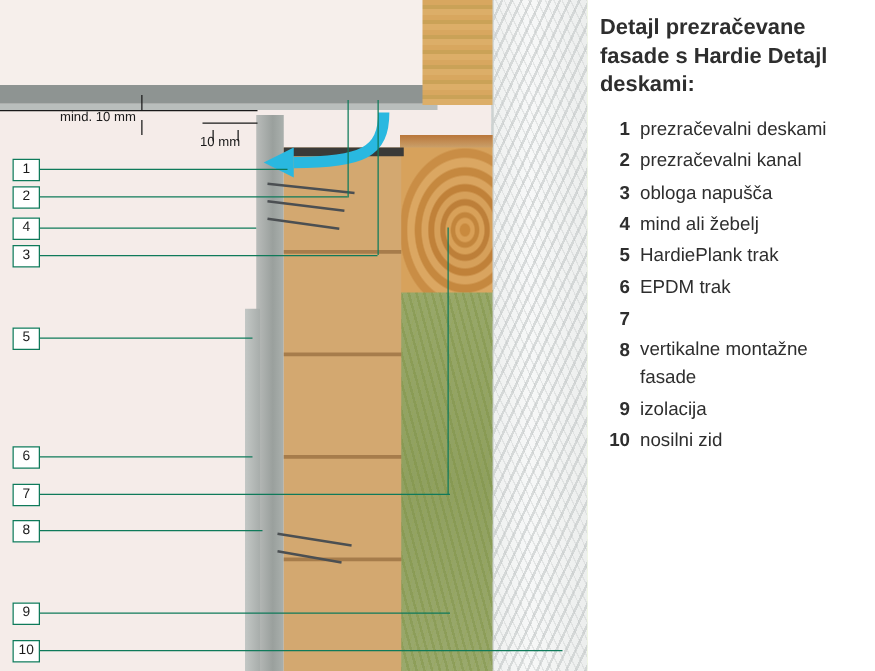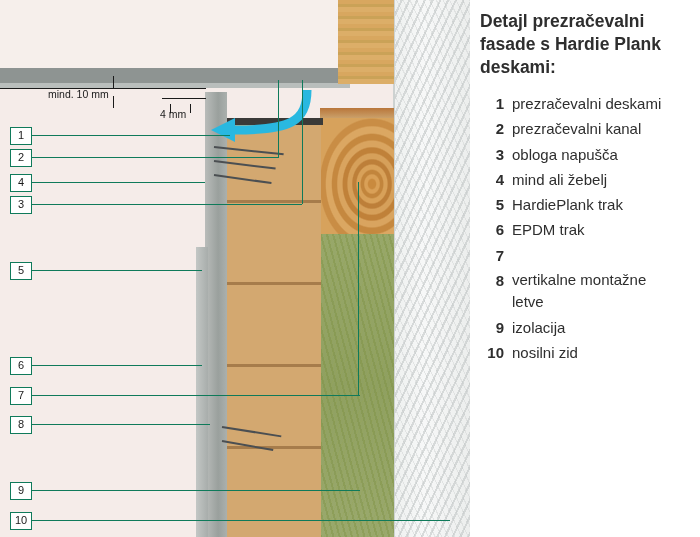--- a/index.html
+++ b/index.html
@@ -133,21 +133,21 @@
     </svg>
 
     <div class="dimline" style="left:0px;top:88px;width:206px;height:1.4px;"></div>
     <div class="dimline" style="left:113px;top:76px;width:1.4px;height:12px;"></div>
     <div class="dimline" style="left:113px;top:96px;width:1.4px;height:12px;"></div>
     <div class="dimtext" style="left:48px;top:88px;">mind. 10 mm</div>
 
     <div class="dimline" style="left:162px;top:98px;width:44px;height:1.4px;"></div>
     <div class="dimline" style="left:170px;top:104px;width:1.4px;height:9px;"></div>
     <div class="dimline" style="left:190px;top:104px;width:1.4px;height:9px;"></div>
-    <div class="dimtext" style="left:160px;top:108px;">4 mm</div>
+    <div class="dimtext" style="left:160px;top:108px;">10 mm</div>
 
     <div class="leader" style="left:30px;top:135px;width:200px;height:1.4px;"></div>
     <div class="leader" style="left:30px;top:157px;width:248px;height:1.4px;"></div>
     <div class="leader" style="left:278px;top:80px;width:1.4px;height:78px;"></div>
     <div class="leader" style="left:30px;top:182px;width:175px;height:1.4px;"></div>
     <div class="leader" style="left:30px;top:204px;width:272px;height:1.4px;"></div>
     <div class="leader" style="left:302px;top:80px;width:1.4px;height:124px;"></div>
     <div class="leader" style="left:30px;top:270px;width:172px;height:1.4px;"></div>
     <div class="leader" style="left:30px;top:365px;width:172px;height:1.4px;"></div>
     <div class="leader" style="left:30px;top:395px;width:330px;height:1.4px;"></div>
@@ -162,21 +162,21 @@
     <div class="numbox" style="left:10px;top:196px;">3</div>
     <div class="numbox" style="left:10px;top:262px;">5</div>
     <div class="numbox" style="left:10px;top:357px;">6</div>
     <div class="numbox" style="left:10px;top:387px;">7</div>
     <div class="numbox" style="left:10px;top:416px;">8</div>
     <div class="numbox" style="left:10px;top:482px;">9</div>
     <div class="numbox" style="left:10px;top:512px;">10</div>
   </div>
 
   <div class="legend">
-    <div class="legend-title">Detajl prezračevalni fasade s Hardie Plank deskami:</div>
+    <div class="legend-title">Detajl prezračevane fasade s Hardie Detajl deskami:</div>
     <div class="legend-list">
       <div class="legend-row">
         <div class="legend-num">1</div>
         <div class="legend-label">prezračevalni deskami</div>
       </div>
       <div class="legend-row">
         <div class="legend-num">2</div>
         <div class="legend-label">prezračevalni kanal</div>
       </div>
       <div class="legend-row">
@@ -193,21 +193,21 @@
       </div>
       <div class="legend-row">
         <div class="legend-num">6</div>
         <div class="legend-label">EPDM trak</div>
       </div>
       <div class="legend-row">
         <div class="legend-num">7</div>
       </div>
       <div class="legend-row">
         <div class="legend-num">8</div>
-        <div class="legend-label two" style="max-width:170px">vertikalne montažne letve</div>
+        <div class="legend-label two" style="max-width:170px">vertikalne montažne fasade</div>
       </div>
       <div class="legend-row">
         <div class="legend-num">9</div>
         <div class="legend-label">izolacija</div>
       </div>
       <div class="legend-row">
         <div class="legend-num">10</div>
         <div class="legend-label">nosilni zid</div>
       </div>
     </div>

